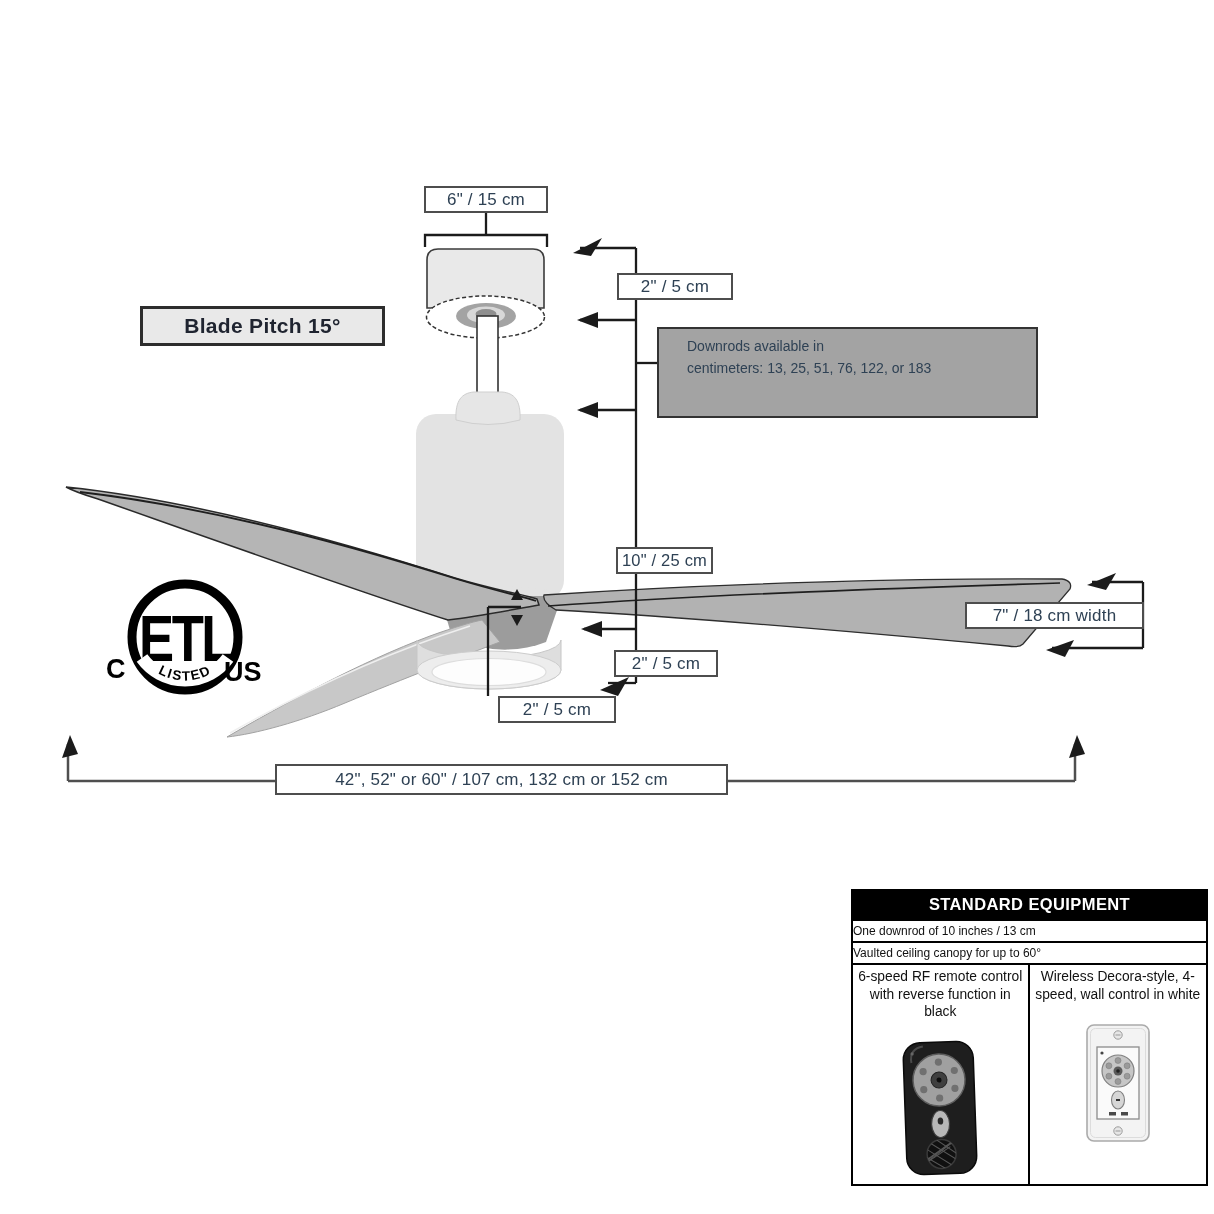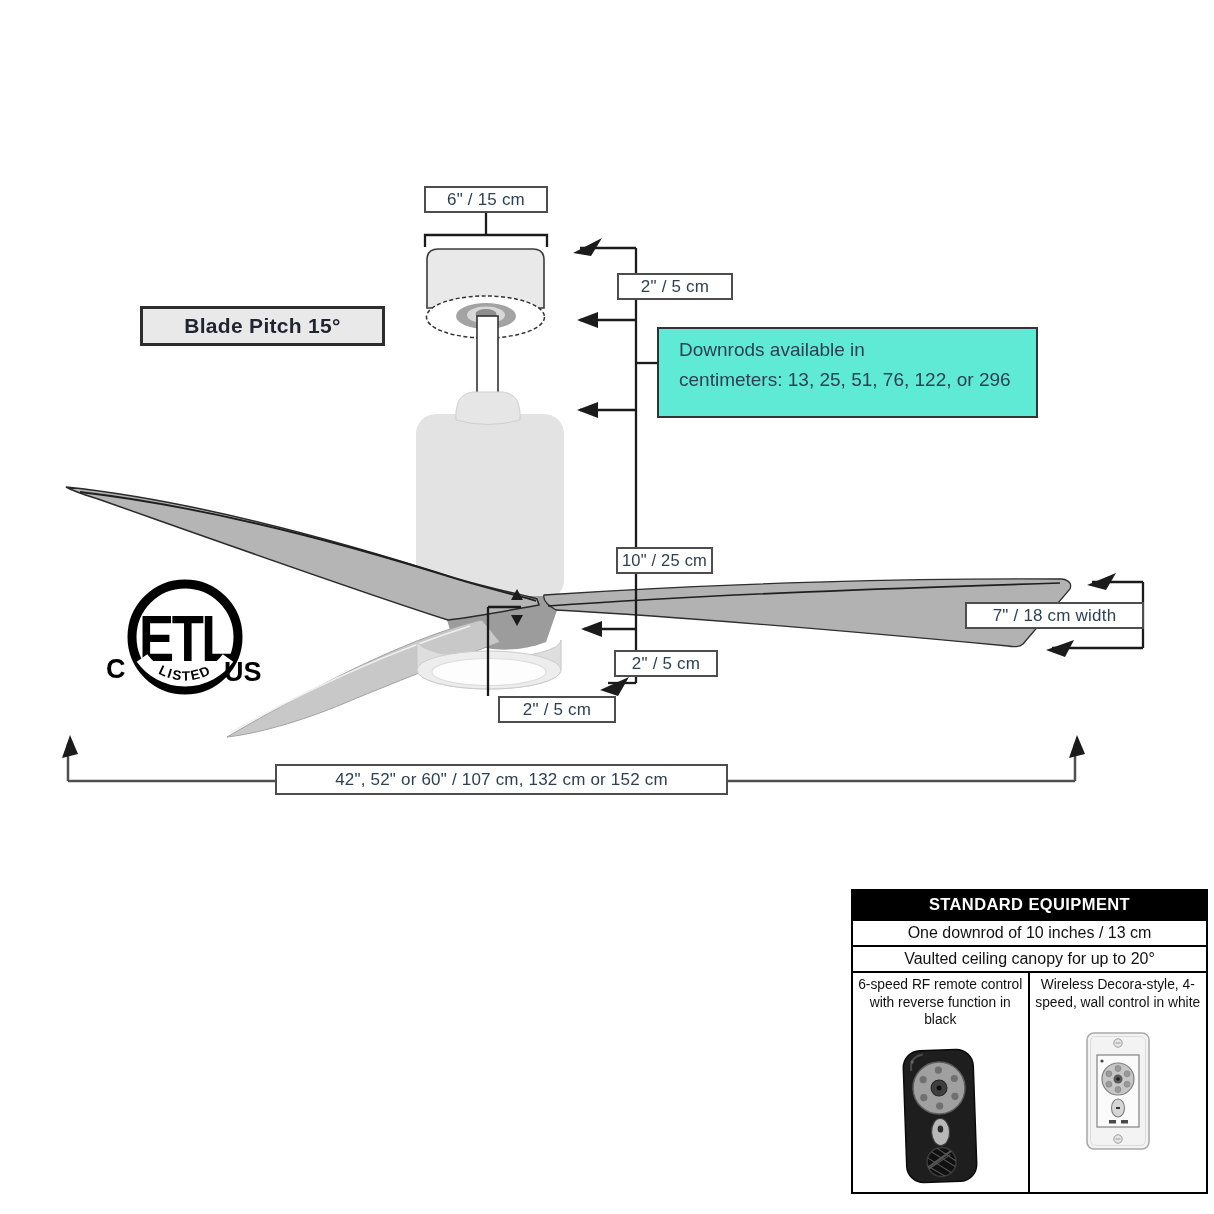--- a/index.html
+++ b/index.html
@@ -10,31 +10,31 @@
     position:absolute;display:flex;align-items:center;justify-content:center;
     background:#ffffff;border:2.5px solid #4d4d4d;color:#2e4154;
     font-size:17px;font-weight:500;letter-spacing:.2px;box-sizing:border-box;white-space:nowrap;
   }
   #lbl-blade-pitch{
     position:absolute;display:flex;align-items:center;justify-content:center;
     background:#e9e9e9;border:3px solid #2d2d2d;color:#1f2430;
     font-size:21px;font-weight:bold;letter-spacing:.3px;box-sizing:border-box;
   }
   #box-downrods{
-    position:absolute;background:#5eead4;border:2.5px solid #333;color:#2e4154;
-    font-size:19px;line-height:1.58;box-sizing:border-box;padding:6px 8px 4px 20px;white-space:nowrap;
+    position:absolute;background:#a3a3a3;border:2.5px solid #333;color:#2e4154;
+    font-size:14px;line-height:1.58;box-sizing:border-box;padding:6px 8px 4px 28px;white-space:nowrap;
   }
   
   #equip-table{
     position:absolute;left:851px;top:889px;width:357px;background:#fff;
     border:2.5px solid #000;box-sizing:border-box;color:#111;
   }
   .eq-header{background:#000;color:#fff;font-weight:bold;font-size:16.5px;
     text-align:center;padding:4px 0 5px;letter-spacing:.4px;}
-  .eq-row{border-top:2px solid #000;font-size:16px;text-align:center;padding:2.5px 0 3.5px;}
+  .eq-row{border-top:2px solid #000;font-size:12px;text-align:left;padding:2.5px 0 3.5px;}
   .eq-cols{border-top:2px solid #000;display:flex;}
   .eq-col{width:50%;box-sizing:border-box;padding:3px 3px 8px;display:flex;flex-direction:column;align-items:center;}
   .eq-col.first{border-right:2px solid #000;}
   .eq-caption{font-size:13.8px;line-height:1.28;text-align:center;margin-bottom:19px;}
   .remote-svg{transform:rotate(-2deg);}
 </style>
 </head>
 <body>
 
 <div id="stage">
@@ -130,37 +130,37 @@
   </svg>
 
   <div class="dim-label" style="left:424px;top:186px;width:124px;height:27px">6" / 15 cm</div>
 
   <div id="lbl-blade-pitch" style="left:140px;top:306px;width:245px;height:40px">Blade Pitch 15°</div>
 
   <div class="dim-label" style="left:617px;top:273px;width:116px;height:27px">2" / 5 cm</div>
 
   <div id="box-downrods" style="left:657px;top:327px;width:381px;height:91px">
     <div>Downrods available in</div>
-    <div>centimeters: 13, 25, 51, 76, 122, or 296</div>
+    <div>centimeters: 13, 25, 51, 76, 122, or 183</div>
   </div>
 
   <div class="dim-label" style="left:616px;top:547px;width:97px;height:27px;font-size:16.5px">10" / 25 cm</div>
 
   <div class="dim-label" style="left:965px;top:602px;width:179px;height:27px">7" / 18 cm width</div>
 
   <div class="dim-label" style="left:614px;top:650px;width:104px;height:27px">2" / 5 cm</div>
 
   <div class="dim-label" style="left:498px;top:696px;width:118px;height:27px">2" / 5 cm</div>
 
   <div class="dim-label" style="left:275px;top:764px;width:453px;height:31px">42", 52" or 60" / 107 cm, 132 cm or 152 cm</div>
 
   <div id="equip-table">
     <div class="eq-header">STANDARD EQUIPMENT</div>
     <div class="eq-row">One downrod of 10 inches / 13 cm</div>
-    <div class="eq-row">Vaulted ceiling canopy for up to 20°</div>
+    <div class="eq-row">Vaulted ceiling canopy for up to 60°</div>
     <div class="eq-cols">
 
       <div class="eq-col first">
         <div class="eq-caption">6-speed RF remote control with reverse function in black</div>
         <svg class="remote-svg" width="78" height="136" viewBox="0 0 78 136">
           <defs>
             <clipPath id="meshClip">
                 <circle cx="39" cy="114" r="14.5"></circle>
               </clipPath>
           </defs>

